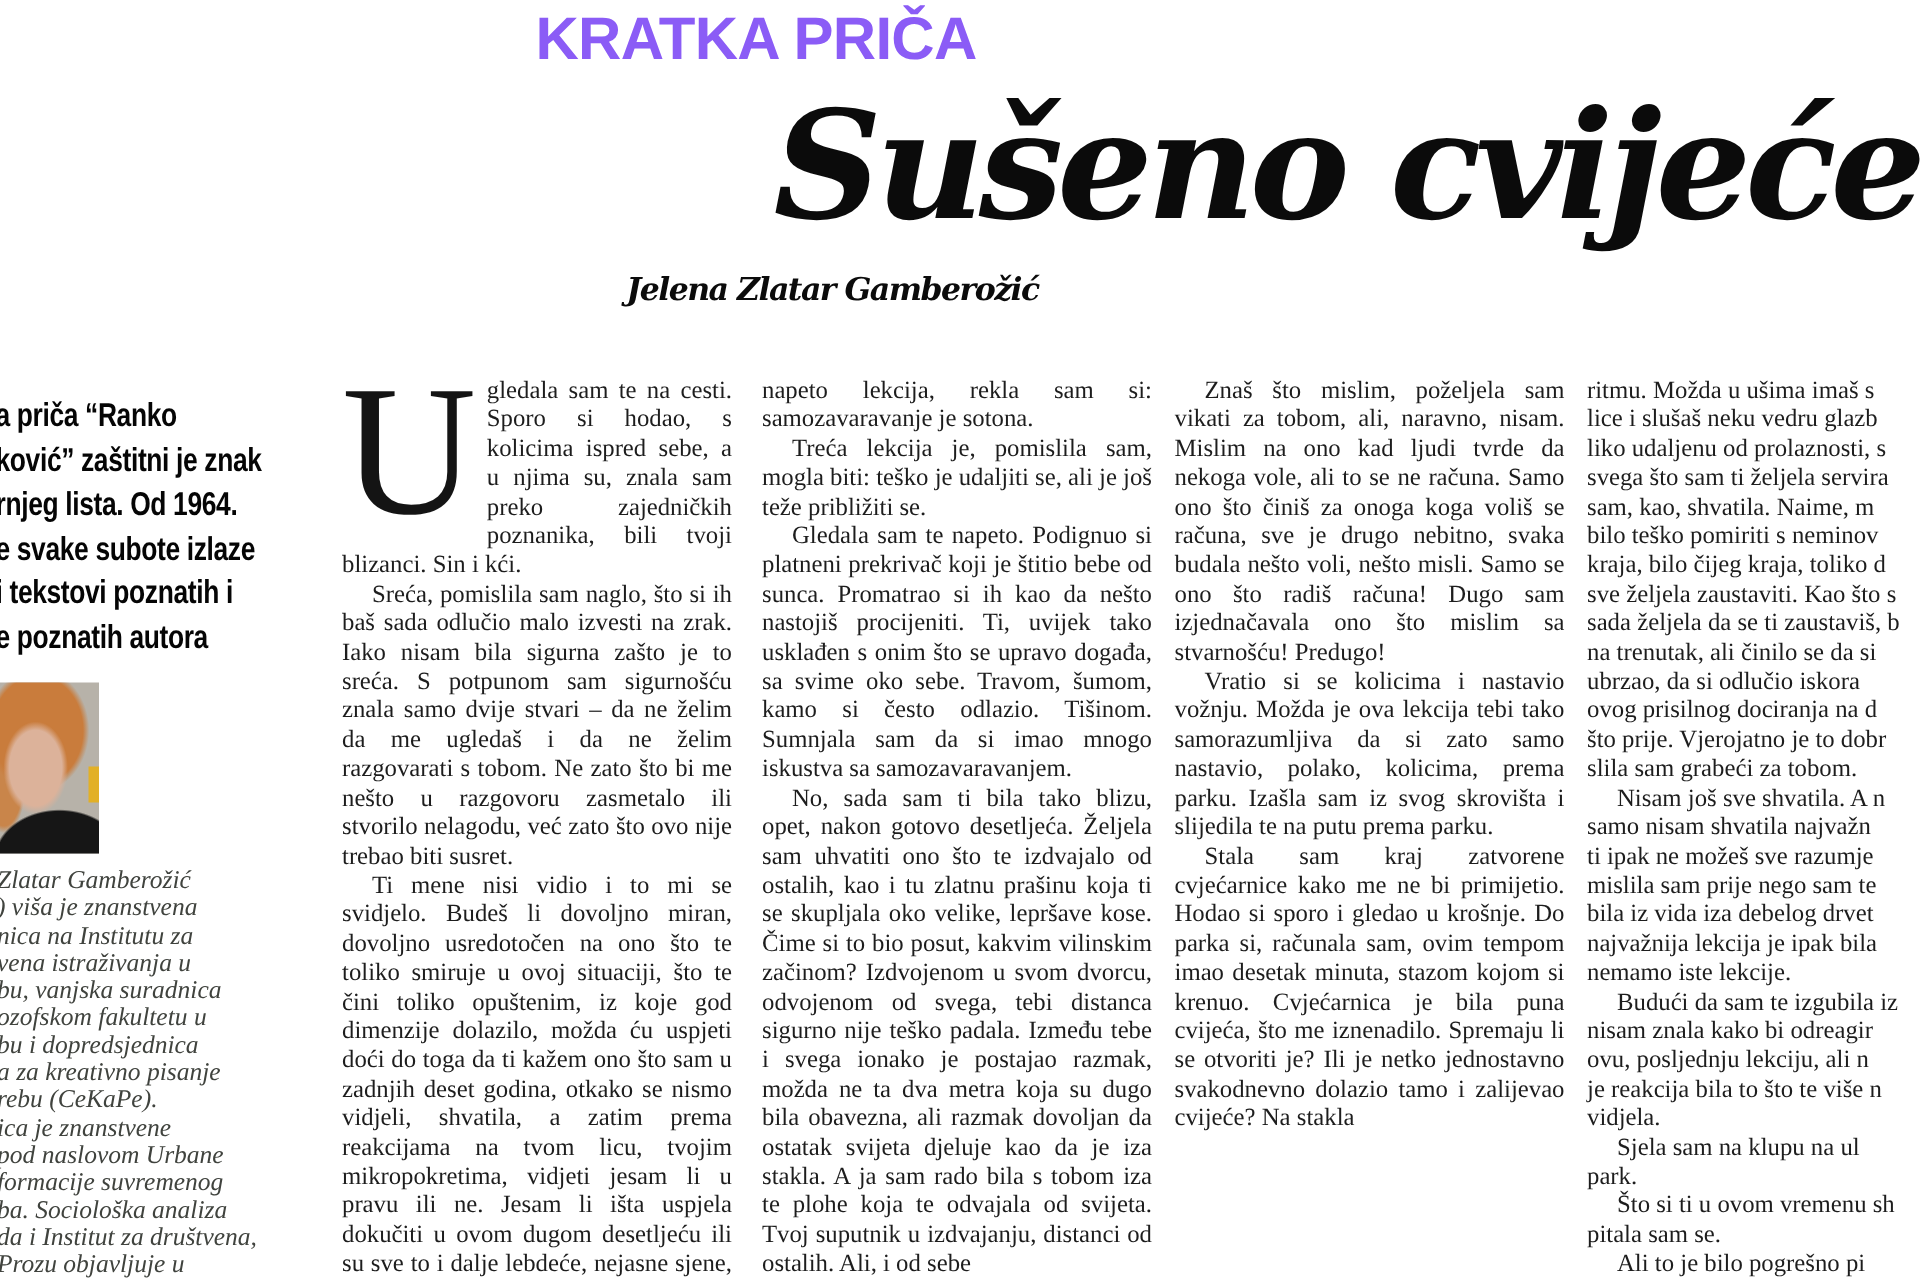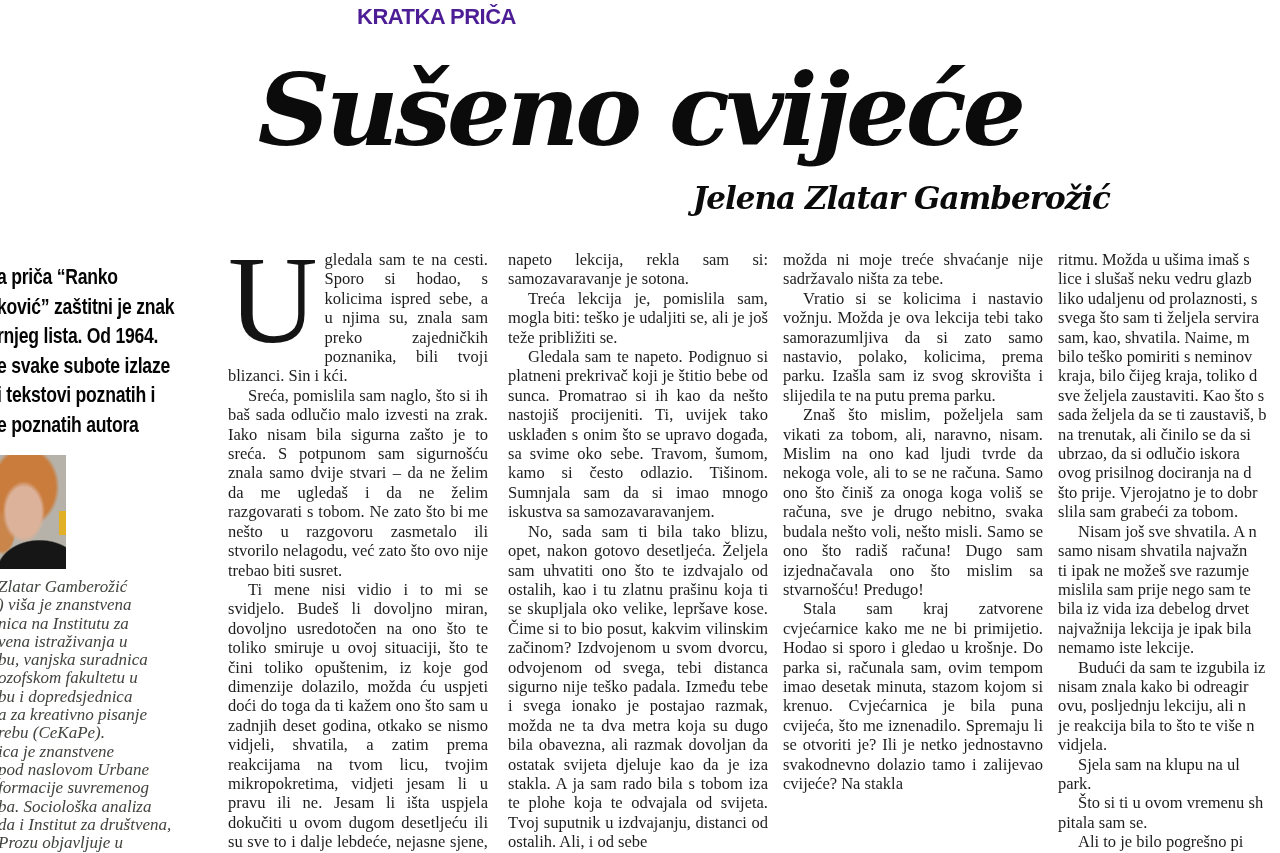--- a/index.html
+++ b/index.html
@@ -4,36 +4,36 @@
 <style>
   html,body{margin:0;padding:0;}
   body{
     width:1280px;height:853px;position:relative;overflow:hidden;
     background:#ffffff;color:#1d1d1d;
     font-family:"Liberation Serif", serif;
   }
   .kicker{
     position:absolute;left:357px;top:6px;
     font-family:"Liberation Sans", sans-serif;
-    font-weight:900;font-size:22px;line-height:1;
-    letter-spacing:-0.5px;color:#4c1d95;white-space:nowrap;
+    font-weight:900;font-size:40px;line-height:1;
+    letter-spacing:-0.5px;color:#8b5cf6;white-space:nowrap;
   }
   .title{
     position:absolute;left:0;right:0;top:58px;margin:0;
-    text-align:center;
+    text-align:right;
     font-family:"DejaVu Serif","Liberation Serif",serif;
     font-style:italic;font-weight:bold;
     font-size:100px;line-height:1.05;letter-spacing:-4px;color:#0b0b0b;
   }
   .author{
     position:absolute;left:0;right:170px;top:180px;
-    text-align:right;
+    text-align:center;
     font-family:"DejaVu Serif","Liberation Serif",serif;
     font-style:italic;font-weight:bold;
-    font-size:31px;letter-spacing:-1px;color:#0b0b0b;
+    font-size:21px;letter-spacing:-1px;color:#0b0b0b;
   }
   
   .sidebar{position:absolute;left:-3px;top:0;width:225px;height:853px;}
   .intro{
     position:absolute;left:0;top:262px;width:230px;
     font-family:"Liberation Sans", sans-serif;
     font-weight:900;font-size:22px;line-height:29.5px;
     letter-spacing:-0.3px;color:#050505;
     transform:scaleX(0.8);transform-origin:left top;white-space:nowrap;
   }
@@ -119,23 +119,22 @@
   </div>
 
   <div class="col col-2">
     <p>napeto lekcija, rekla sam si: samozavaravanje je sotona.</p>
     <p class="ind">Treća lekcija je, pomislila sam, mogla biti: teško je udaljiti se, ali je još teže približiti se.</p>
     <p class="ind">Gledala sam te napeto. Podignuo si platneni prekrivač koji je štitio bebe od sunca. Promatrao si ih kao da nešto nastojiš procijeniti. Ti, uvijek tako usklađen s onim što se upravo događa, sa svime oko sebe. Travom, šumom, kamo si često odlazio. Tišinom. Sumnjala sam da si imao mnogo iskustva sa samozavaravanjem.</p>
     <p class="ind">No, sada sam ti bila tako blizu, opet, nakon gotovo desetljeća. Željela sam uhvatiti ono što te izdvajalo od ostalih, kao i tu zlatnu prašinu koja ti se skupljala oko velike, lepršave kose. Čime si to bio posut, kakvim vilinskim začinom? Izdvojenom u svom dvorcu, odvojenom od svega, tebi distanca sigurno nije teško padala. Između tebe i svega ionako je postajao razmak, možda ne ta dva metra koja su dugo bila obavezna, ali razmak dovoljan da ostatak svijeta djeluje kao da je iza stakla. A ja sam rado bila s tobom iza te plohe koja te odvajala od svijeta. Tvoj suputnik u izdvajanju, distanci od ostalih. Ali, i od sebe</p>
   </div>
 
   <div class="col col-3">
-    <p>možda ni moje treće shvaćanje nije sadržavalo ništa za tebe.</p>
+    <p class="ind">Znaš što mislim, poželjela sam vikati za tobom, ali, naravno, nisam. Mislim na ono kad ljudi tvrde da nekoga vole, ali to se ne računa. Samo ono što činiš za onoga koga voliš se računa, sve je drugo nebitno, svaka budala nešto voli, nešto misli. Samo se ono što radiš računa! Dugo sam izjednačavala ono što mislim sa stvarnošću! Predugo!</p>
     <p class="ind">Vratio si se kolicima i nastavio vožnju. Možda je ova lekcija tebi tako samorazumljiva da si zato samo nastavio, polako, kolicima, prema parku. Izašla sam iz svog skrovišta i slijedila te na putu prema parku.</p>
-    <p class="ind">Znaš što mislim, poželjela sam vikati za tobom, ali, naravno, nisam. Mislim na ono kad ljudi tvrde da nekoga vole, ali to se ne računa. Samo ono što činiš za onoga koga voliš se računa, sve je drugo nebitno, svaka budala nešto voli, nešto misli. Samo se ono što radiš računa! Dugo sam izjednačavala ono što mislim sa stvarnošću! Predugo!</p>
     <p class="ind">Stala sam kraj zatvorene cvjećarnice kako me ne bi primijetio. Hodao si sporo i gledao u krošnje. Do parka si, računala sam, ovim tempom imao desetak minuta, stazom kojom si krenuo. Cvjećarnica je bila puna cvijeća, što me iznenadilo. Spremaju li se otvoriti je? Ili je netko jednostavno svakodnevno dolazio tamo i zalijevao cvijeće? Na stakla</p>
   </div>
 
   <div class="col col-4">
     <div class="l">ritmu. Možda u ušima imaš s</div>
     <div class="l">lice i slušaš neku vedru glazb</div>
     <div class="l">liko udaljenu od prolaznosti, s</div>
     <div class="l">svega što sam ti željela servira</div>
     <div class="l">sam, kao, shvatila. Naime, m</div>
     <div class="l">bilo teško pomiriti s neminov</div>

